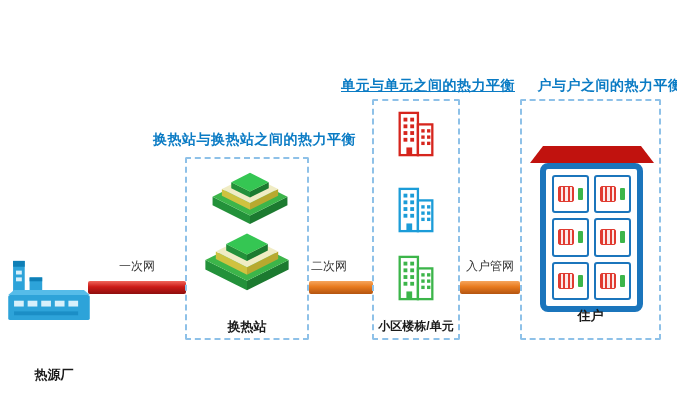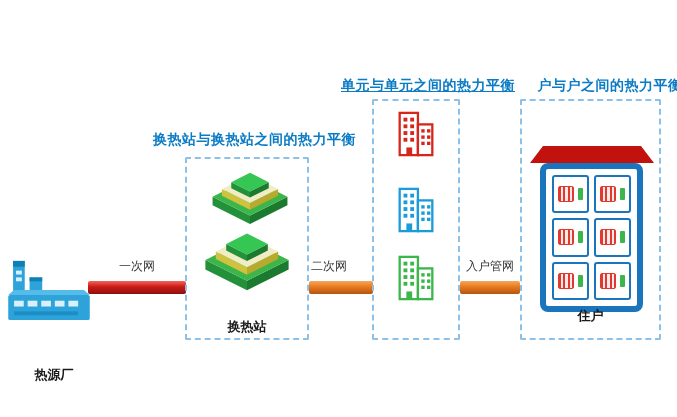--- a/index.html
+++ b/index.html
@@ -194,20 +194,21 @@
         <rect x="27.5" y="20" width="3.5" height="3.5"></rect>
           <rect x="33.5" y="20" width="3.5" height="3.5"></rect>
         <rect x="27.5" y="26.5" width="3.5" height="3.5"></rect>
           <rect x="33.5" y="26.5" width="3.5" height="3.5"></rect>
         <rect x="27.5" y="33" width="3.5" height="3.5"></rect>
           <rect x="33.5" y="33" width="3.5" height="3.5"></rect>
         <rect x="12" y="39" width="6" height="8"></rect>
       </g>
     </svg>
   </div>
+  <div class="node-label" style="left:366px;top:318px;width:100px;font-size:12px;">小区楼栋/单元</div>
 
   <div class="pipe pipe-orange" style="left:460px;width:60px;"></div>
   <div class="pipe-label" style="left:460px;width:60px;">入户管网</div>
 
   <div class="dashed-box box-residents"></div>
   <div class="roof"></div>
   <div class="house-body">
     <div class="room">
       <span class="radiator"></span>
       <span class="door"></span>

